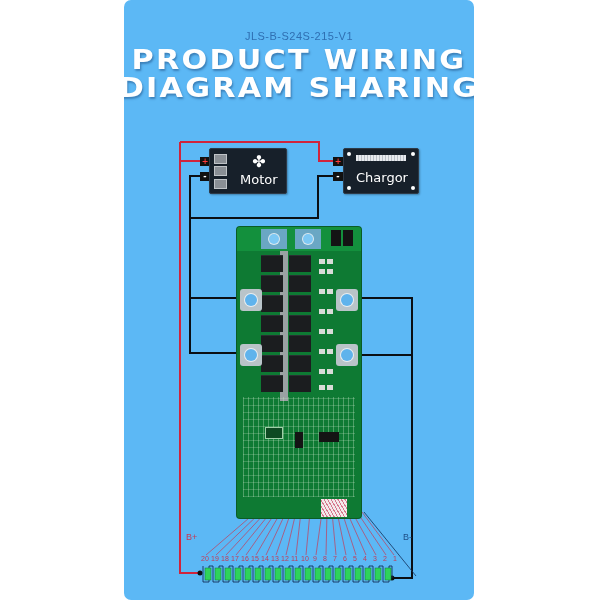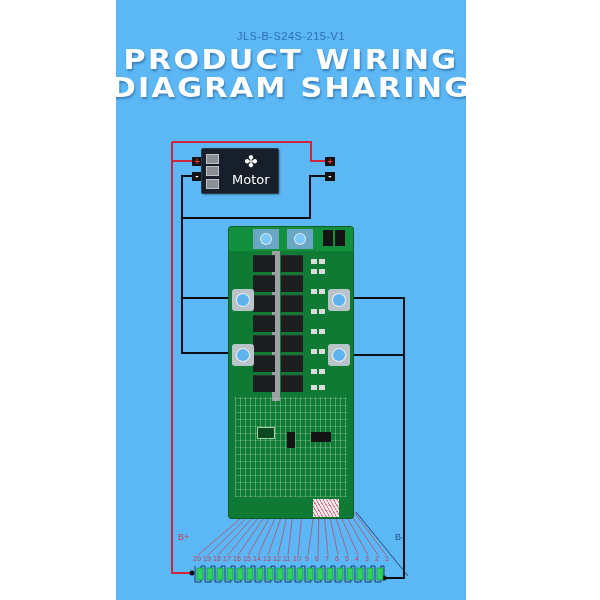--- a/index.html
+++ b/index.html
@@ -1,17 +1,17 @@
 <!DOCTYPE html>
 <html><head>
   <meta charset="utf-8">
   <style>
     html, body { margin: 0; padding: 0; }
     body { width: 600px; height: 600px; background: #ffffff; position: relative; overflow: hidden; font-family: "DejaVu Sans", sans-serif; }
-    .panel { position: absolute; left: 116px; top: 0; width: 350px; height: 600px; background: #5cb8f5; overflow: hidden; }
+    .panel { position: absolute; left: 124px; top: 0; width: 350px; height: 600px; background: #5cb8f5; overflow: hidden; border-radius: 7px; }
     .model { position: absolute; top: 30px; left: 0; width: 350px; text-align: center; font-family: "Liberation Sans", sans-serif; font-size: 11px; color: #2f6fb2; letter-spacing: 0.5px; }
     .title { position: absolute; left: 0; width: 350px; text-align: center; font-family: "DejaVu Sans", sans-serif; font-weight: bold; font-size: 27px; color: #ffffff; letter-spacing: 2px; text-shadow: 1px 2px 2px rgba(20,60,110,0.45); transform: scaleX(1.12); }
     .title.l1 { top: 44px; }
     .title.l2 { top: 72px; }
     .subtitle { position: absolute; top: 104px; left: 0; width: 350px; text-align: center; font-family: "Liberation Sans", sans-serif; font-size: 10.5px; color: #1e5f9f; letter-spacing: -0.2px; }
     svg.diagram { position: absolute; left: 0; top: 0; }
     .dev-box { position: absolute; background: #17202a; border: 1px solid #2d3a48; border-radius: 2px; box-shadow: 1px 1px 2px rgba(0,0,0,0.3); }
     .motor-box { left: 85px; top: 148px; width: 76px; height: 44px; }
     .charger-box { left: 219px; top: 148px; width: 74px; height: 44px; }
     .dev-label { position: absolute; color: #ffffff; font-family: "DejaVu Sans", sans-serif; font-size: 13px; }
@@ -152,20 +152,28 @@
   <div class="dev-box motor-box">
     <div class="slot" style="top:5px;"></div>
     <div class="slot" style="top:17px;"></div>
     <div class="slot" style="top:30px;"></div>
     <div class="fan">✤</div>
     <div class="dev-label">Motor</div>
   </div>
 
   <div class="term plus" style="left:209px;top:157px;">+</div>
   <div class="term" style="left:209px;top:172px;">-</div>
+  <div class="dev-box charger-box">
+    <div class="bar"></div>
+    <div class="dot" style="left:3px;top:3px;"></div>
+    <div class="dot" style="right:3px;top:3px;"></div>
+    <div class="dot" style="left:3px;bottom:3px;"></div>
+    <div class="dot" style="right:3px;bottom:3px;"></div>
+    <div class="dev-label">Chargor</div>
+  </div>
 
   <div class="pcb">
     <div class="pcb-top"></div>
     <div class="pad-sq" style="left:24px;top:2px;"></div>
     <div class="pad-sq" style="left:58px;top:2px;"></div>
     <div class="chip" style="left:94px;top:3px;width:10px;height:16px;"></div>
     <div class="chip" style="left:106px;top:3px;width:10px;height:16px;"></div>
 
     <div class="rail" style="left:43px;"></div>
     <div class="mos" style="left:24px;top:28px;"></div>

